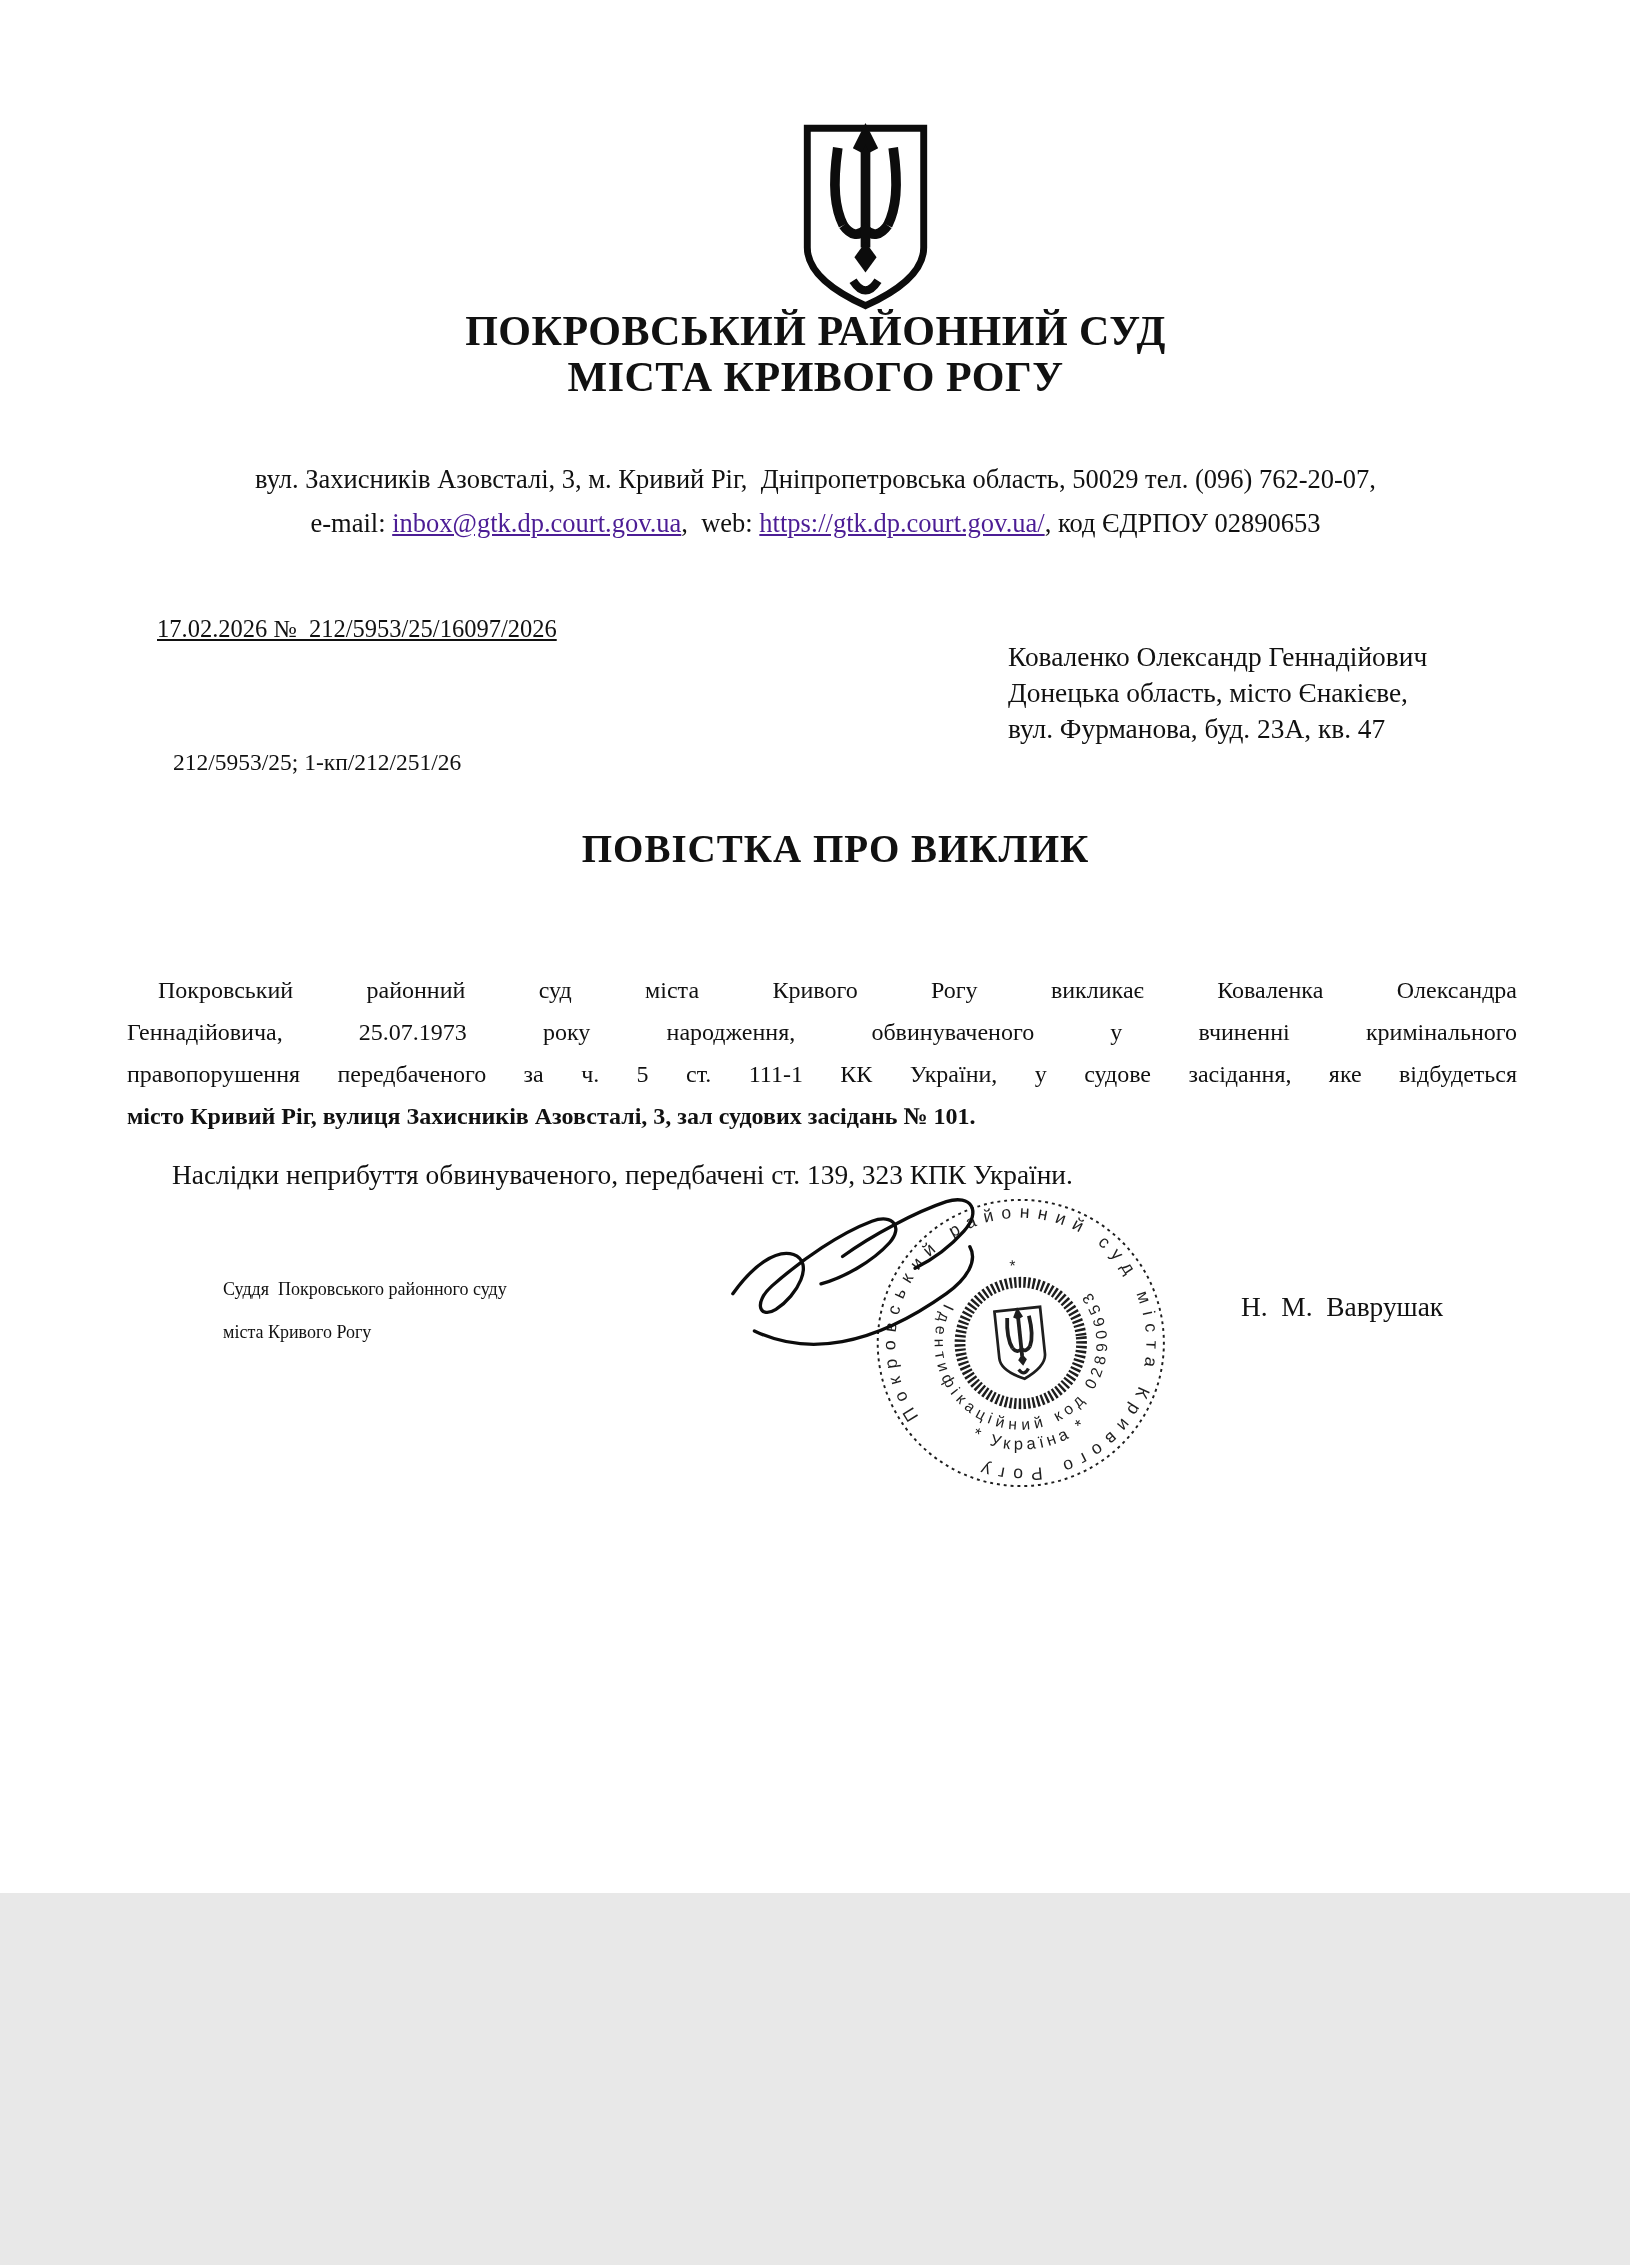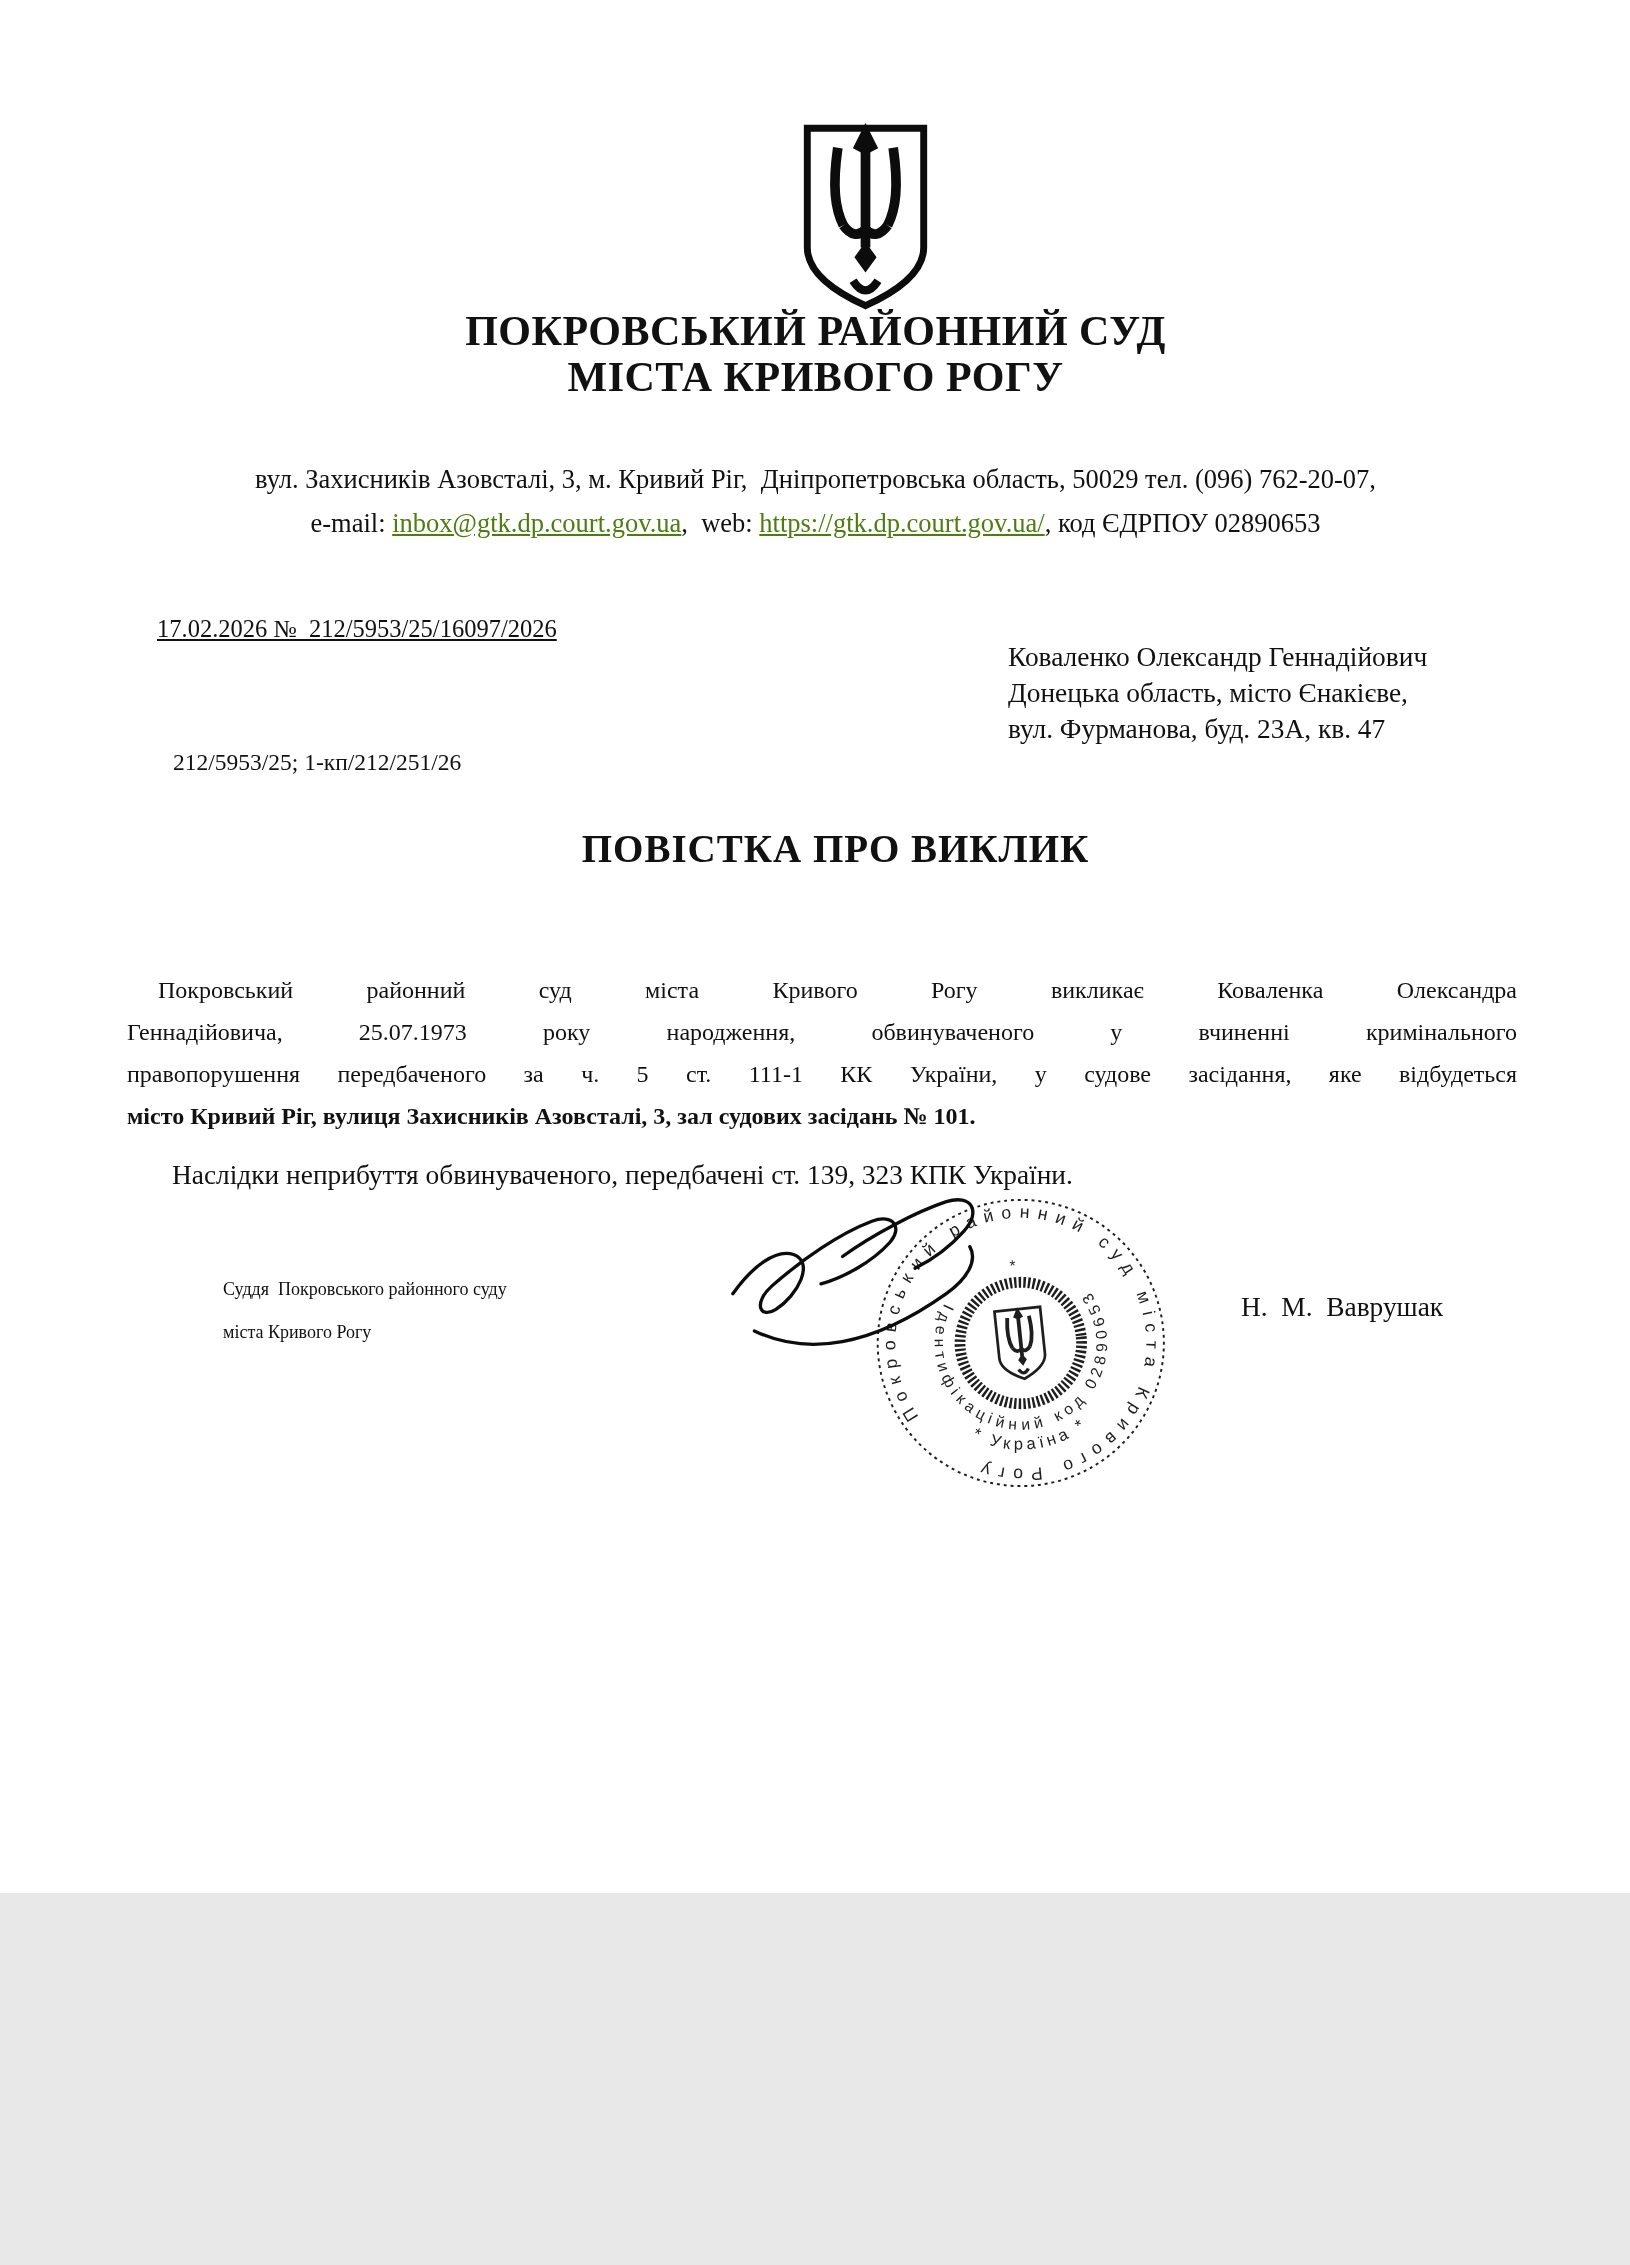--- a/index.html
+++ b/index.html
@@ -14,21 +14,21 @@
   }
   .abs{position:absolute;}
   .center{left:0;right:0;text-align:center;}
   .prewrap{white-space:pre-wrap;}
 
   .coat{left:796px;top:120px;}
 
   .court-name{top:308px;font-weight:bold;font-size:42px;line-height:46px;letter-spacing:0.5px;}
 
   .letterhead{top:435px;font-size:26.5px;line-height:44px;margin-top:22px;}
-  .letterhead a{color:#4d7c0f;text-decoration:underline;cursor:pointer;}
+  .letterhead a{color:#4c1d95;text-decoration:underline;cursor:pointer;}
 
   .ref-date{left:157px;top:600px;font-size:24.5px;text-decoration:underline;margin-top:15px;}
 
   .recipient{left:998px;top:639px;font-size:27.4px;line-height:36px;margin-left:10px;}
 
   .case-ref{left:173px;top:749px;font-size:23.5px;}
 
   .doc-title{top:826px;font-weight:bold;font-size:39px;letter-spacing:1px;padding-left:40px;}
 
   .body-par{left:127px;top:921px;width:1390px;font-size:24px;line-height:42px;margin-top:48px;}

